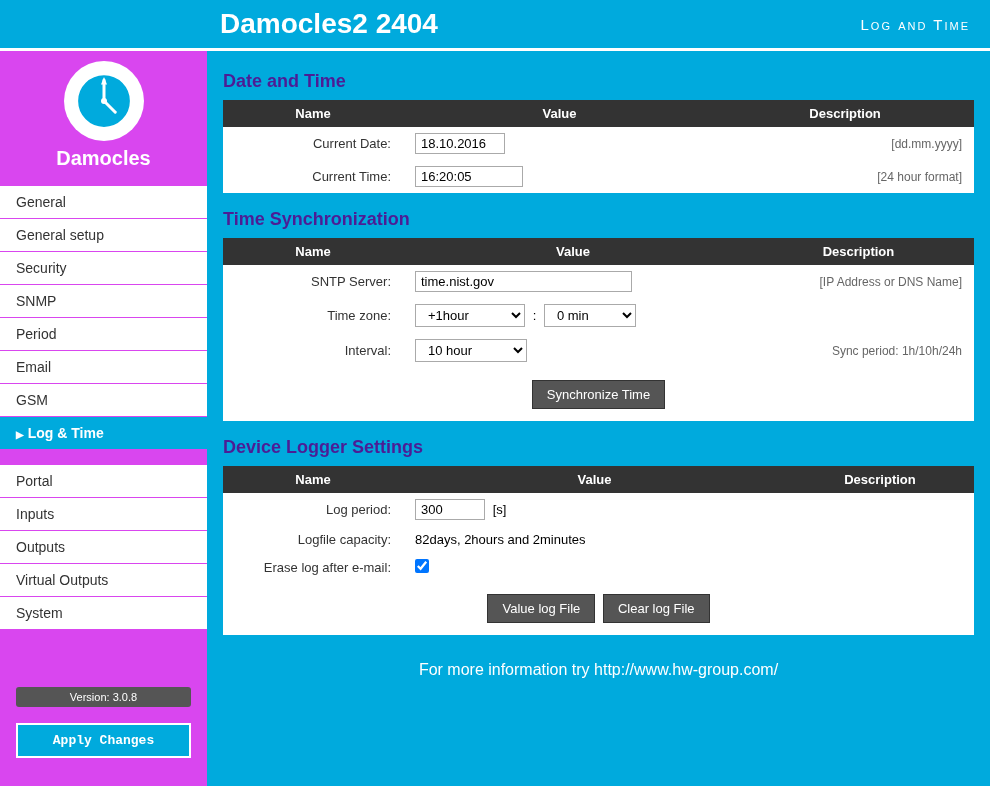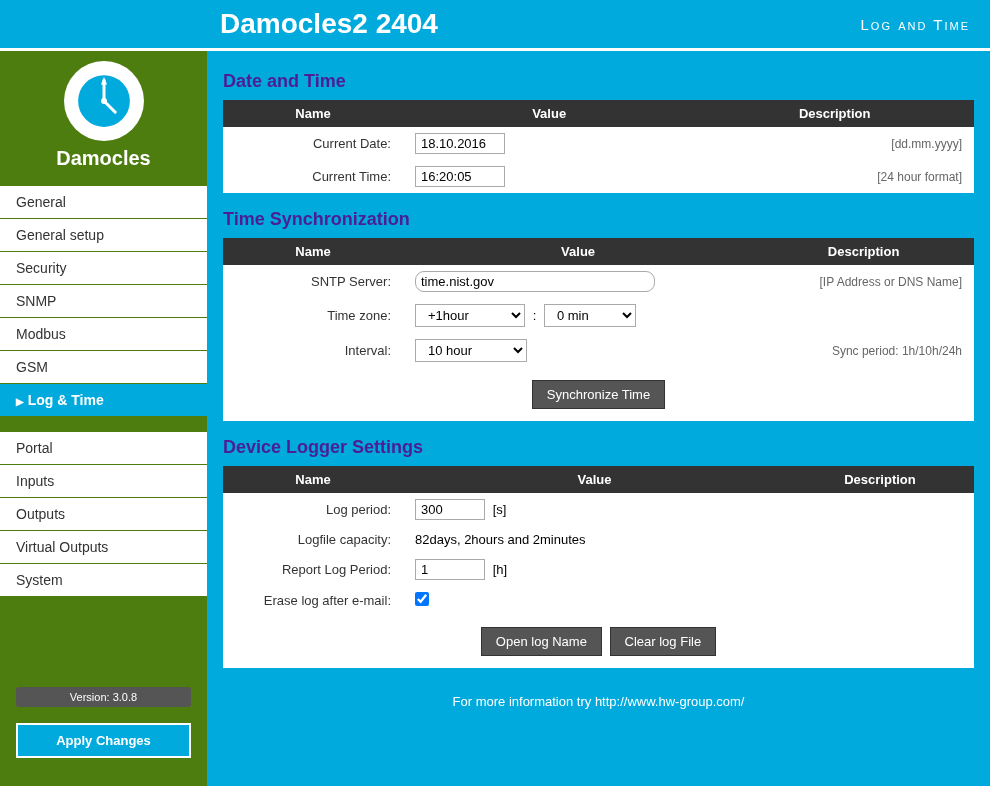--- a/index.html
+++ b/index.html
@@ -2,29 +2,29 @@
 <html><head>
   <meta charset="utf-8">
   <style>
     * { box-sizing: border-box; margin: 0; padding: 0; }
     body { font-family: Arial, sans-serif; font-size: 13px; background: #00aadd; display: flex; flex-direction: column; min-height: 786px; width: 990px; }
 
     
     .main-layout { display: flex; flex: 1; }
 
     
-    .sidebar { width: 207px; background: #4d7c0f; min-height: 720px; display: flex; flex-direction: column; justify-content: flex-end; }
+    .sidebar { width: 207px; background: #d946ef; min-height: 720px; display: flex; flex-direction: column; justify-content: flex-end; }
     .logo-area { display: flex; flex-direction: column; align-items: center; padding: 10px 0 16px 0; }
     .logo-circle { width: 80px; height: 80px; background: white; border-radius: 50%; display: flex; align-items: center; justify-content: center; margin-bottom: 6px; }
     .logo-text { color: white; font-size: 20px; font-weight: bold; }
     .nav-item { background: white; color: #333; padding: 8px 16px; margin-bottom: 1px; cursor: pointer; font-size: 14px; display: block; }
     .nav-item.active { background: #00aadd; color: white; font-weight: bold; position: relative; }
     .nav-item.active::before { content: '▶'; margin-right: 4px; font-size: 10px; }
     .version-badge { background: #555; color: white; font-size: 11px; text-align: center; padding: 4px; margin: 8px 16px; border-radius: 3px; }
-    .apply-btn { background: #00aadd; border: 2px solid white; color: white; padding: 8px 16px; margin: 8px 16px; cursor: pointer; font-size: 13px; font-weight: bold; }
+    .apply-btn { background: #00aadd; border: 2px solid white; color: white; padding: 8px 16px; margin: 8px 16px; cursor: pointer; font-size: 13px; font-weight: bold; font-family: Liberation Mono, monospace; }
 
     
     .content { flex: 1; background: #00aadd; padding: 10px 16px 16px 16px; }
     .section-title { color: #4c1d95; font-size: 18px; font-weight: bold; margin: 10px 0 8px 0; }
 
     
     .data-table { width: 100%; border-collapse: collapse; margin-bottom: 16px; }
     .data-table th { background: #333; color: white; padding: 6px 12px; text-align: center; font-size: 13px; }
     .data-table td { background: white; padding: 6px 12px; vertical-align: middle; text-align: right; }
     .data-table td:first-child { text-align: right; color: #333; font-size: 13px; width: 180px; }
@@ -39,21 +39,21 @@
     select {
       border: 1px solid #aaa;
       padding: 2px 8px;
       font-size: 13px;
       background: white;
     }
     input[type="checkbox"] { width: 14px; height: 14px; }
 
     .btn { background: #555; color: white; border: 1px solid #333; padding: 6px 14px; cursor: pointer; font-size: 13px; margin: 2px; }
 
-    .footer { text-align: center; color: white; font-size: 13px; padding: 10px; }
+    .footer { text-align: center; color: white; font-size: 16px; padding: 10px; }
 
     
     .logo-svg { width: 60px; height: 60px; }
   </style>
 </head>
 <body>
 
 <div style="background:#00aadd; display:flex; align-items:center; justify-content:space-between; padding: 8px 20px 8px 10px; border-bottom: 3px solid white;">
   <span style="color:white; font-size:28px; font-weight:bold; padding-left:210px;">Damocles2 2404</span>
   <span style="color:white; font-size:15px; font-variant:small-caps; letter-spacing:2px;">Log and Time</span>
@@ -72,21 +72,22 @@
           <polygon points="40,8 36,18 44,18" fill="white"></polygon>
         </svg>
       </div>
       <div class="logo-text">Damocles</div>
     </div>
 
     <div class="nav-item" style="margin-bottom:1px;">General</div>
     <div class="nav-item" style="margin-bottom:1px;">General setup</div>
     <div class="nav-item" style="margin-bottom:1px;">Security</div>
     <div class="nav-item" style="margin-bottom:1px;">SNMP</div>
-    <div class="nav-item" style="margin-bottom:1px;">Modbus</div>
+    <div class="nav-item" style="margin-bottom:1px;">Period</div>
+    <div class="nav-item" style="margin-bottom:1px;">Email</div>
     <div class="nav-item" style="margin-bottom:1px;">GSM</div>
     <div class="nav-item active" style="margin-bottom:16px;">Log &amp; Time</div>
     <div class="nav-item" style="margin-bottom:1px;">Portal</div>
     <div class="nav-item" style="margin-bottom:1px;">Inputs</div>
     <div class="nav-item" style="margin-bottom:1px;">Outputs</div>
     <div class="nav-item" style="margin-bottom:1px;">Virtual Outputs</div>
     <div class="nav-item" style="margin-bottom:1px;">System</div>
 
     <div style="flex:1;"></div>
     <div class="version-badge">Version: 3.0.8</div>
@@ -109,41 +110,41 @@
         <tr>
           <td>Current Date:</td>
           <td>
             <input type="text" style="width: 90px;" value="18.10.2016">
           </td>
           <td>[dd.mm.yyyy]</td>
         </tr>
         <tr>
           <td>Current Time:</td>
           <td>
-            <input type="text" style="width: 90px;" value="16:20:05">
+            <input type="text" style="width: 108px;" value="16:20:05">
           </td>
           <td>[24 hour format]</td>
         </tr>
       </tbody>
     </table>
 
     <div class="section-title">Time Synchronization</div>
     <table class="data-table">
       <thead>
         <tr>
           <th>Name</th>
           <th>Value</th>
           <th>Description</th>
         </tr>
       </thead>
       <tbody>
         <tr>
           <td>SNTP Server:</td>
           <td>
-            <input type="text" style="width: 240px; border-radius: 9px;" value="time.nist.gov">
+            <input type="text" style="width: 217px;" value="time.nist.gov">
           </td>
           <td>[IP Address or DNS Name]</td>
         </tr>
         <tr>
           <td>Time zone:</td>
           <td>
             <select style="width:110px;">
               <option selected="">+1hour</option>
               <option>0</option>
               <option>-1hour</option>
@@ -195,37 +196,29 @@
             <span style="margin-left:4px;">[s]</span>
           </td>
           <td></td>
         </tr>
         <tr>
           <td>Logfile capacity:</td>
           <td>82days, 2hours and 2minutes</td>
           <td></td>
         </tr>
         <tr>
-          <td>Report Log Period:</td>
-          <td>
-            <input type="text" style="width: 70px;" value="1">
-            <span style="margin-left:4px;">[h]</span>
-          </td>
-          <td></td>
-        </tr>
-        <tr>
           <td>Erase log after e-mail:</td>
           <td>
             <input type="checkbox" checked="" style="">
           </td>
           <td></td>
         </tr>
         <tr>
           <td colspan="3" style="text-align:center; padding: 10px;">
-            <button class="btn">Open log Name</button>
+            <button class="btn">Value log File</button>
             <button class="btn">Clear log File</button>
           </td>
         </tr>
       </tbody>
     </table>
 
     <div class="footer">For more information try http://www.hw-group.com/</div>
 
   </div>
 </div>

